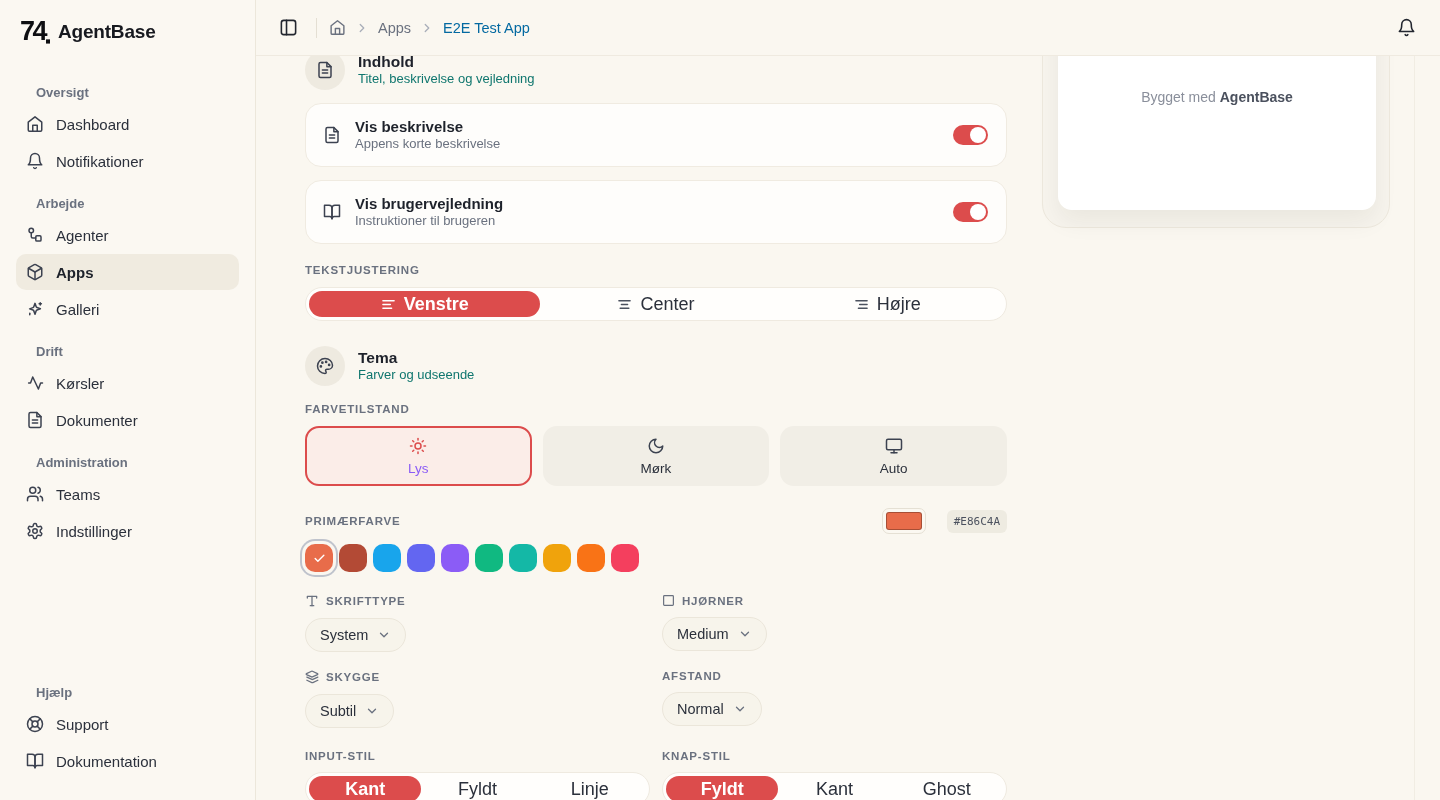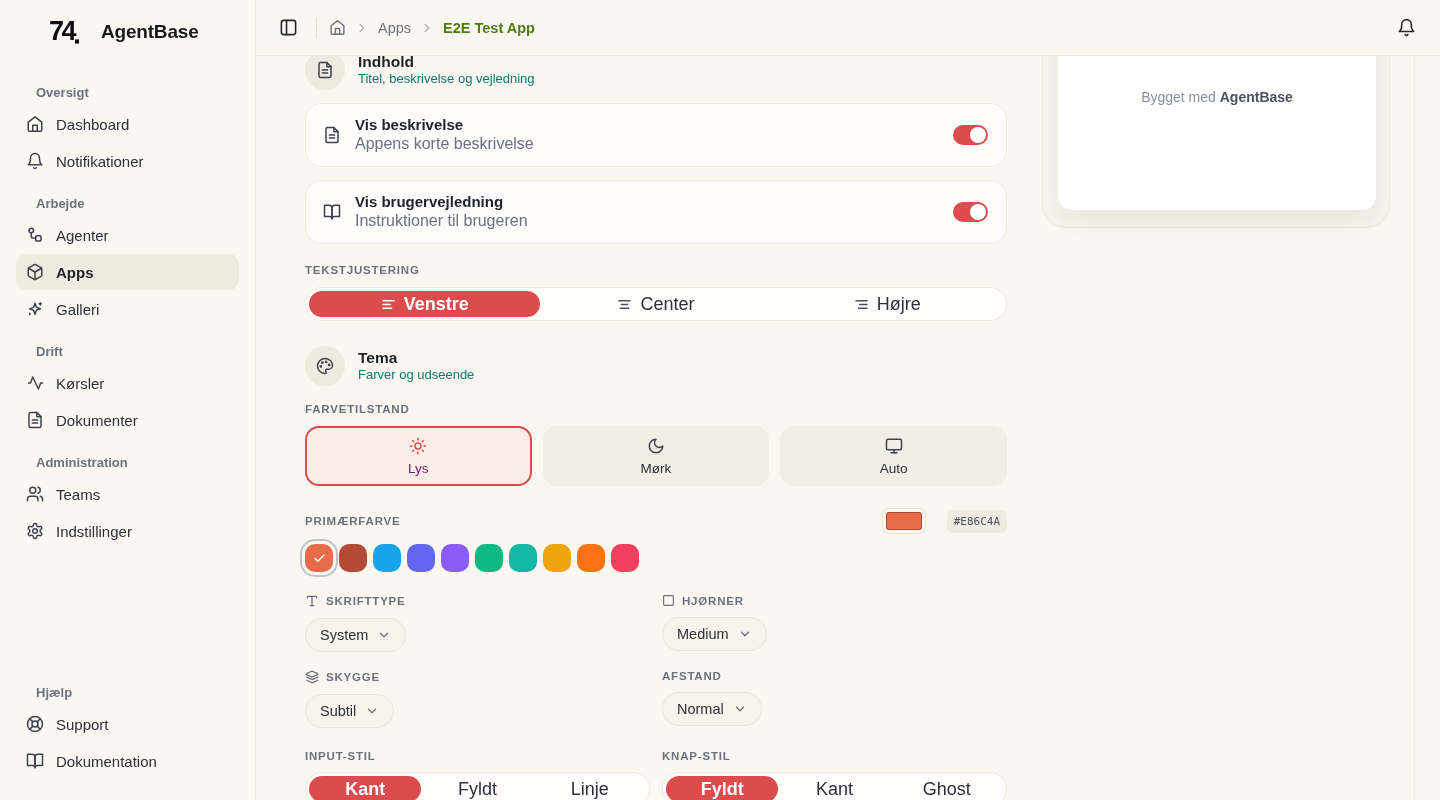--- a/index.html
+++ b/index.html
@@ -11,21 +11,21 @@
   }
   svg { display:block; }
   .icon { flex:0 0 auto; }
 
   
   .sidebar {
     width:256px; height:100%; flex:0 0 256px;
     background:#FBF8F2; border-right:1px solid #ECE7DB;
     padding:18px 16px 20px; display:flex; flex-direction:column;
   }
-  .logo-row { display:flex; align-items:center; gap:22px; padding:0 4px; margin-bottom:24px;margin-left:29px; }
+  .logo-row { display:flex; align-items:center; gap:8px; padding:0 4px; margin-bottom:24px; }
   .logo-glyph {
     font-weight:900; font-size:27px; letter-spacing:-2.5px; color:#0E0F12;
     line-height:1; transform:scaleY(1.05); position:relative; padding-right:5px;
   }
   .logo-glyph::after { content:""; position:absolute; right:0; bottom:2px; width:4px; height:4px; background:#0E0F12; }
   .logo-name { font-size:19px; font-weight:700; color:#17191F; letter-spacing:-0.2px; }
   .nav-label { font-size:13px; font-weight:600; color:#6A717F; margin:16px 20px 6px; }
   .nav-section:first-of-type .nav-label { margin-top:0; }
   .nav-item {
     display:flex; align-items:center; gap:12px;
@@ -40,21 +40,21 @@
   .right-region { flex:1; display:flex; flex-direction:column; height:100%; position:relative; }
   .topbar {
     height:56px; flex:0 0 56px; display:flex; align-items:center;
     padding:0 18px 0 16px; border-bottom:1px solid #EFEAE0; background:#FAF7F0;
     position:relative; z-index:5;
   }
   .icon-btn { width:32px; height:32px; display:grid; place-items:center; border-radius:8px; cursor:pointer; color:#22262F; background:none; border:none; }
   .topbar-divider { width:1px; height:20px; background:#E4DFD3; margin:0 12px; }
   .breadcrumb { display:flex; align-items:center; gap:9px; font-size:14.5px; }
   .crumb-muted { color:#6A717F; }
-  .crumb-current { color:#4d7c0f; font-weight:700; }
+  .crumb-current { color:#0369a1; font-weight:400; }
   .crumb-sep { color:#A9AEB9; }
   .topbar-spacer { flex:1; }
 
   
   .main-area { flex:1; position:relative; overflow:hidden; }
   .main-area::after { content:""; position:absolute; top:0; bottom:0; right:25px; width:1px; background:#F1EDE3; }
   .content-col { position:absolute; left:49px; top:0; width:702px; }
 
   .section-head { display:flex; align-items:center; gap:13px; margin-top:-6px; }
   .section-badge {
@@ -64,21 +64,21 @@
   .section-title { font-size:15.5px; font-weight:700; color:#1E222B; line-height:1.25; }
   .section-sub { font-size:13px; color:#0f766e; line-height:1.3; }
 
   .toggle-card {
     margin-top:13px; height:64px; background:#FEFDFB;
     border:1px solid #F0EBE1; border-radius:16px;
     display:flex; align-items:center; gap:14px; padding:0 18px 0 17px;
   }
   .toggle-card .icon { color:#3C4250; }
   .tc-title { font-size:15px; font-weight:600; color:#1E222B; line-height:1.3; }
-  .tc-sub { font-size:16px; color:#6A717F; line-height:1.3; }
+  .tc-sub { font-size:13px; color:#6A717F; line-height:1.3; }
   .switch {
     margin-left:auto; width:35px; height:20px; border-radius:10px;
     background:#DC4C4C; position:relative; cursor:pointer; flex:0 0 auto;
   }
   .switch::after { content:""; position:absolute; top:2px; right:2px; width:16px; height:16px; border-radius:50%; background:#FFFFFF; }
 
   .group-label {
     display:flex; align-items:center; gap:7px;
     font-size:11.5px; font-weight:700; letter-spacing:0.8px; color:#6A717F;
     margin:20px 0 11px;
@@ -97,21 +97,21 @@
   .seg-opt.selected { background:#DC4C4C; color:#FFFFFF; font-weight:600; }
   .seg-opt.selected .icon { color:#FFFFFF; }
 
   .mode-grid { display:grid; grid-template-columns:repeat(3,1fr); gap:11px; }
   .mode-card {
     height:60px; border-radius:14px; background:#F1EEE6; border:2px solid transparent;
     display:flex; flex-direction:column; align-items:center; justify-content:center; gap:6px;
     font-size:13.5px; color:#2B303B; cursor:pointer;
   }
   .mode-card .icon { color:#3C4250; }
-  .mode-card.selected { background:#FBEDE8; border-color:#DC4C4C; color:#701a75; }
+  .mode-card.selected { background:#FBEDE8; border-color:#DC4C4C; color:#8b5cf6; }
   .mode-card.selected .icon { color:#DC4C4C; }
 
   .label-row { display:flex; align-items:center; justify-content:space-between; margin:22px 0 10px; }
   .label-row .group-label { margin:0; }
   .color-value { display:flex; align-items:center; gap:21px; }
   .color-chip-frame { width:44px; height:26px; border:1px solid #E5E0D4; border-radius:7px; padding:3px; background:#FBF8F1; }
   .color-chip { width:100%; height:100%; border-radius:3px; border:1px solid rgba(0,0,0,.28); }
   .hex-badge {
     font-family:"DejaVu Sans Mono", monospace; font-size:11px; color:#4B515E;
     background:#EEEBE1; border-radius:6px; padding:5px 7px;

